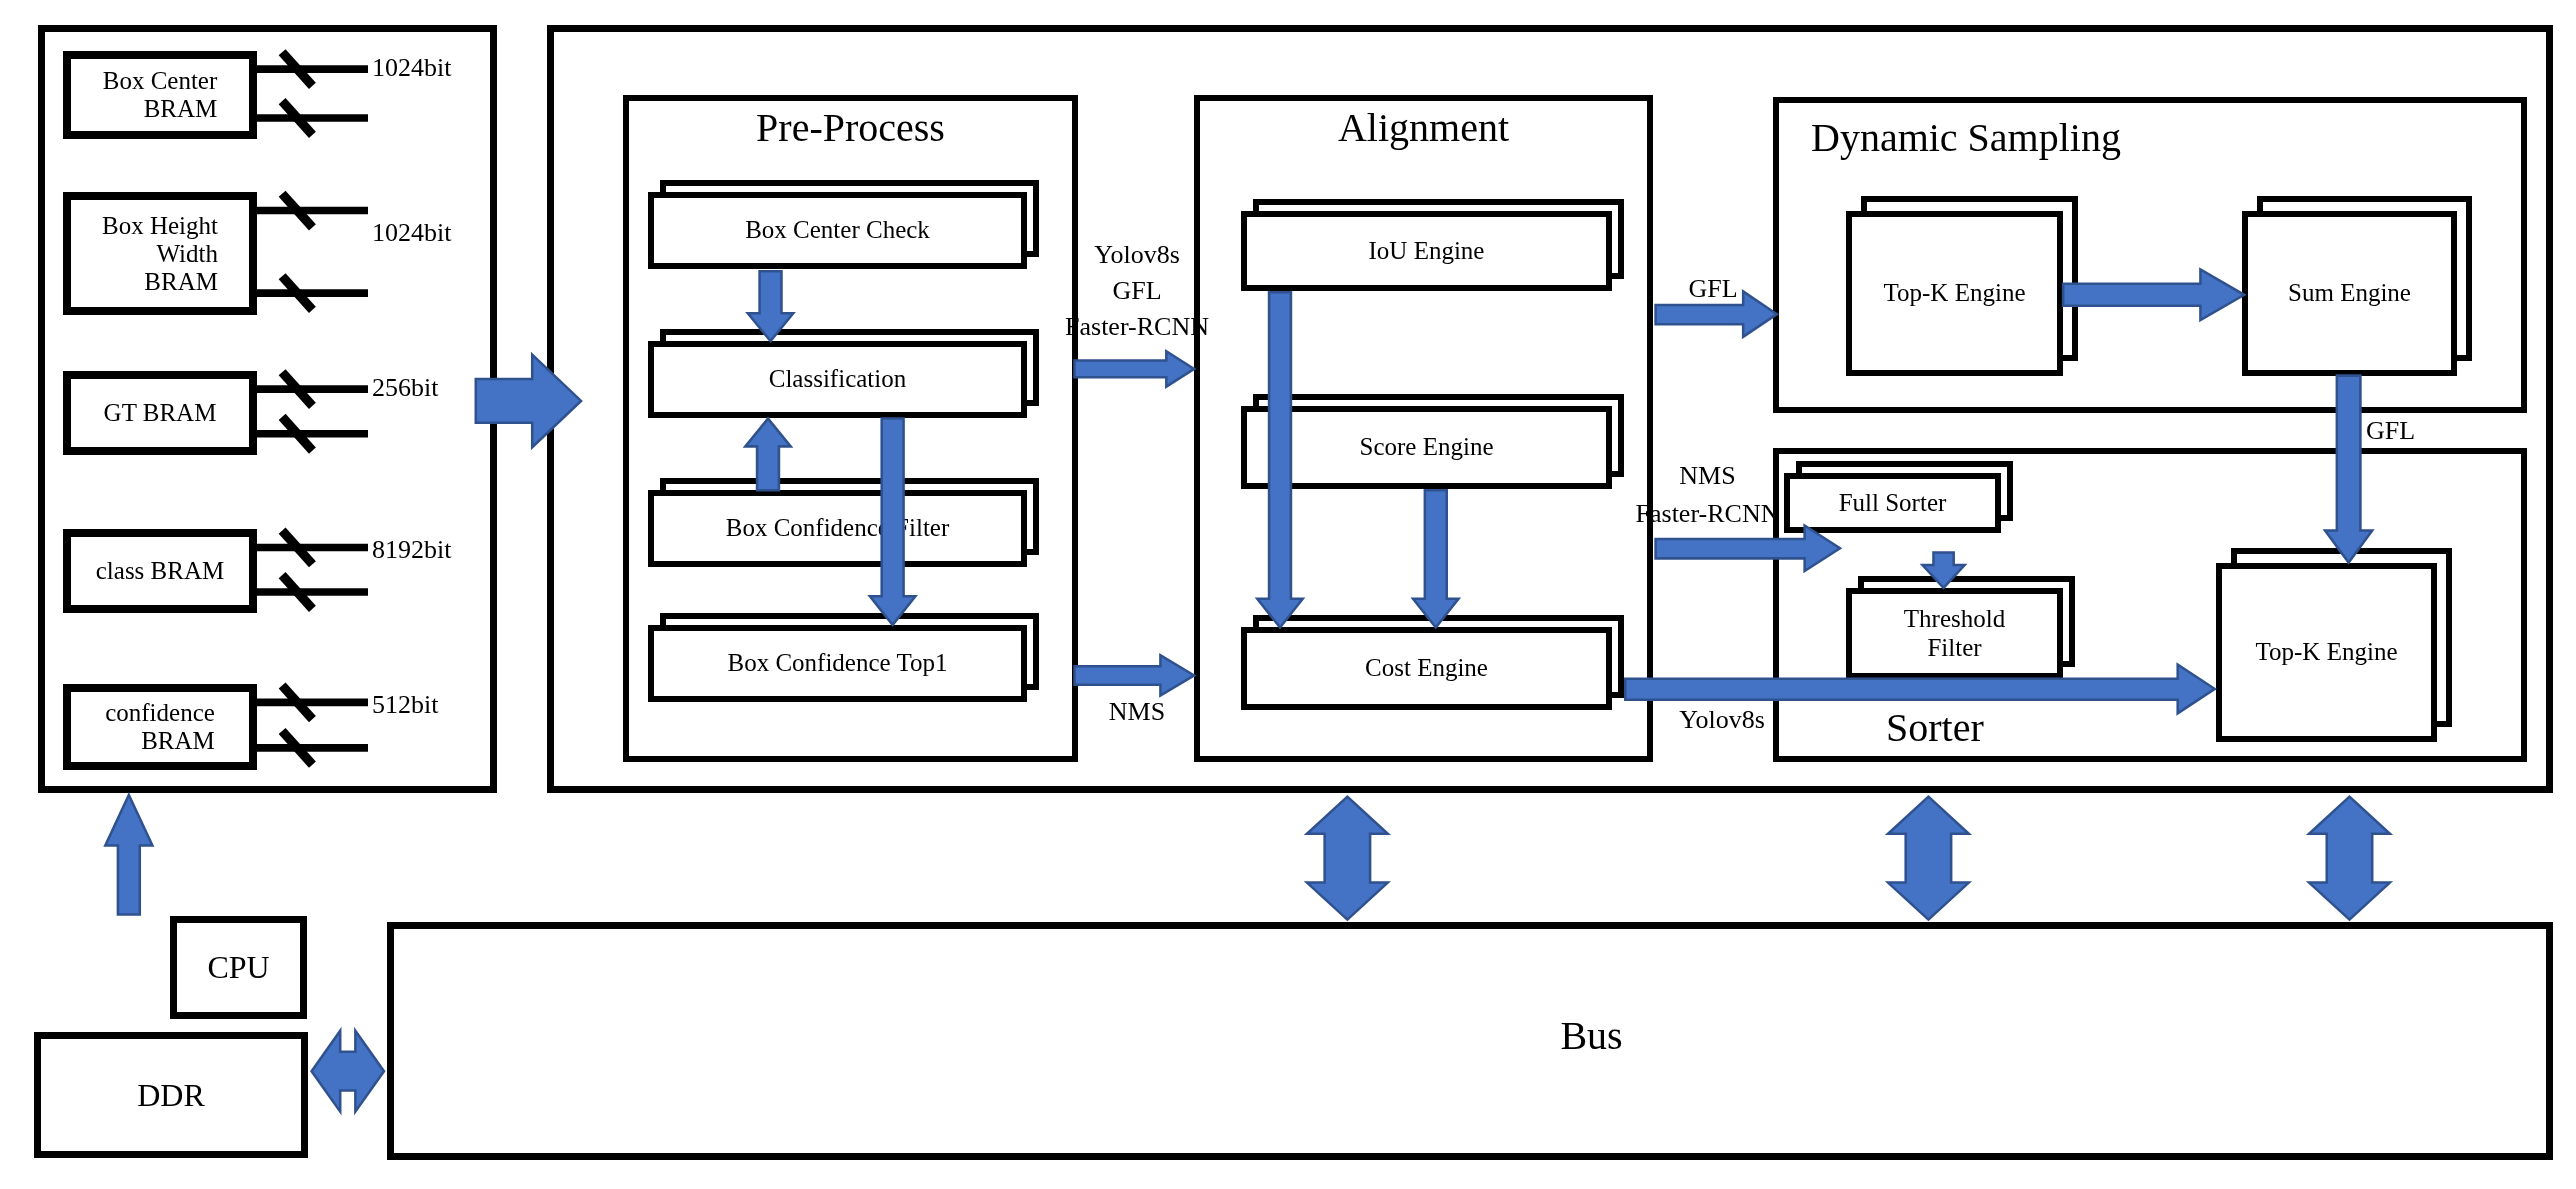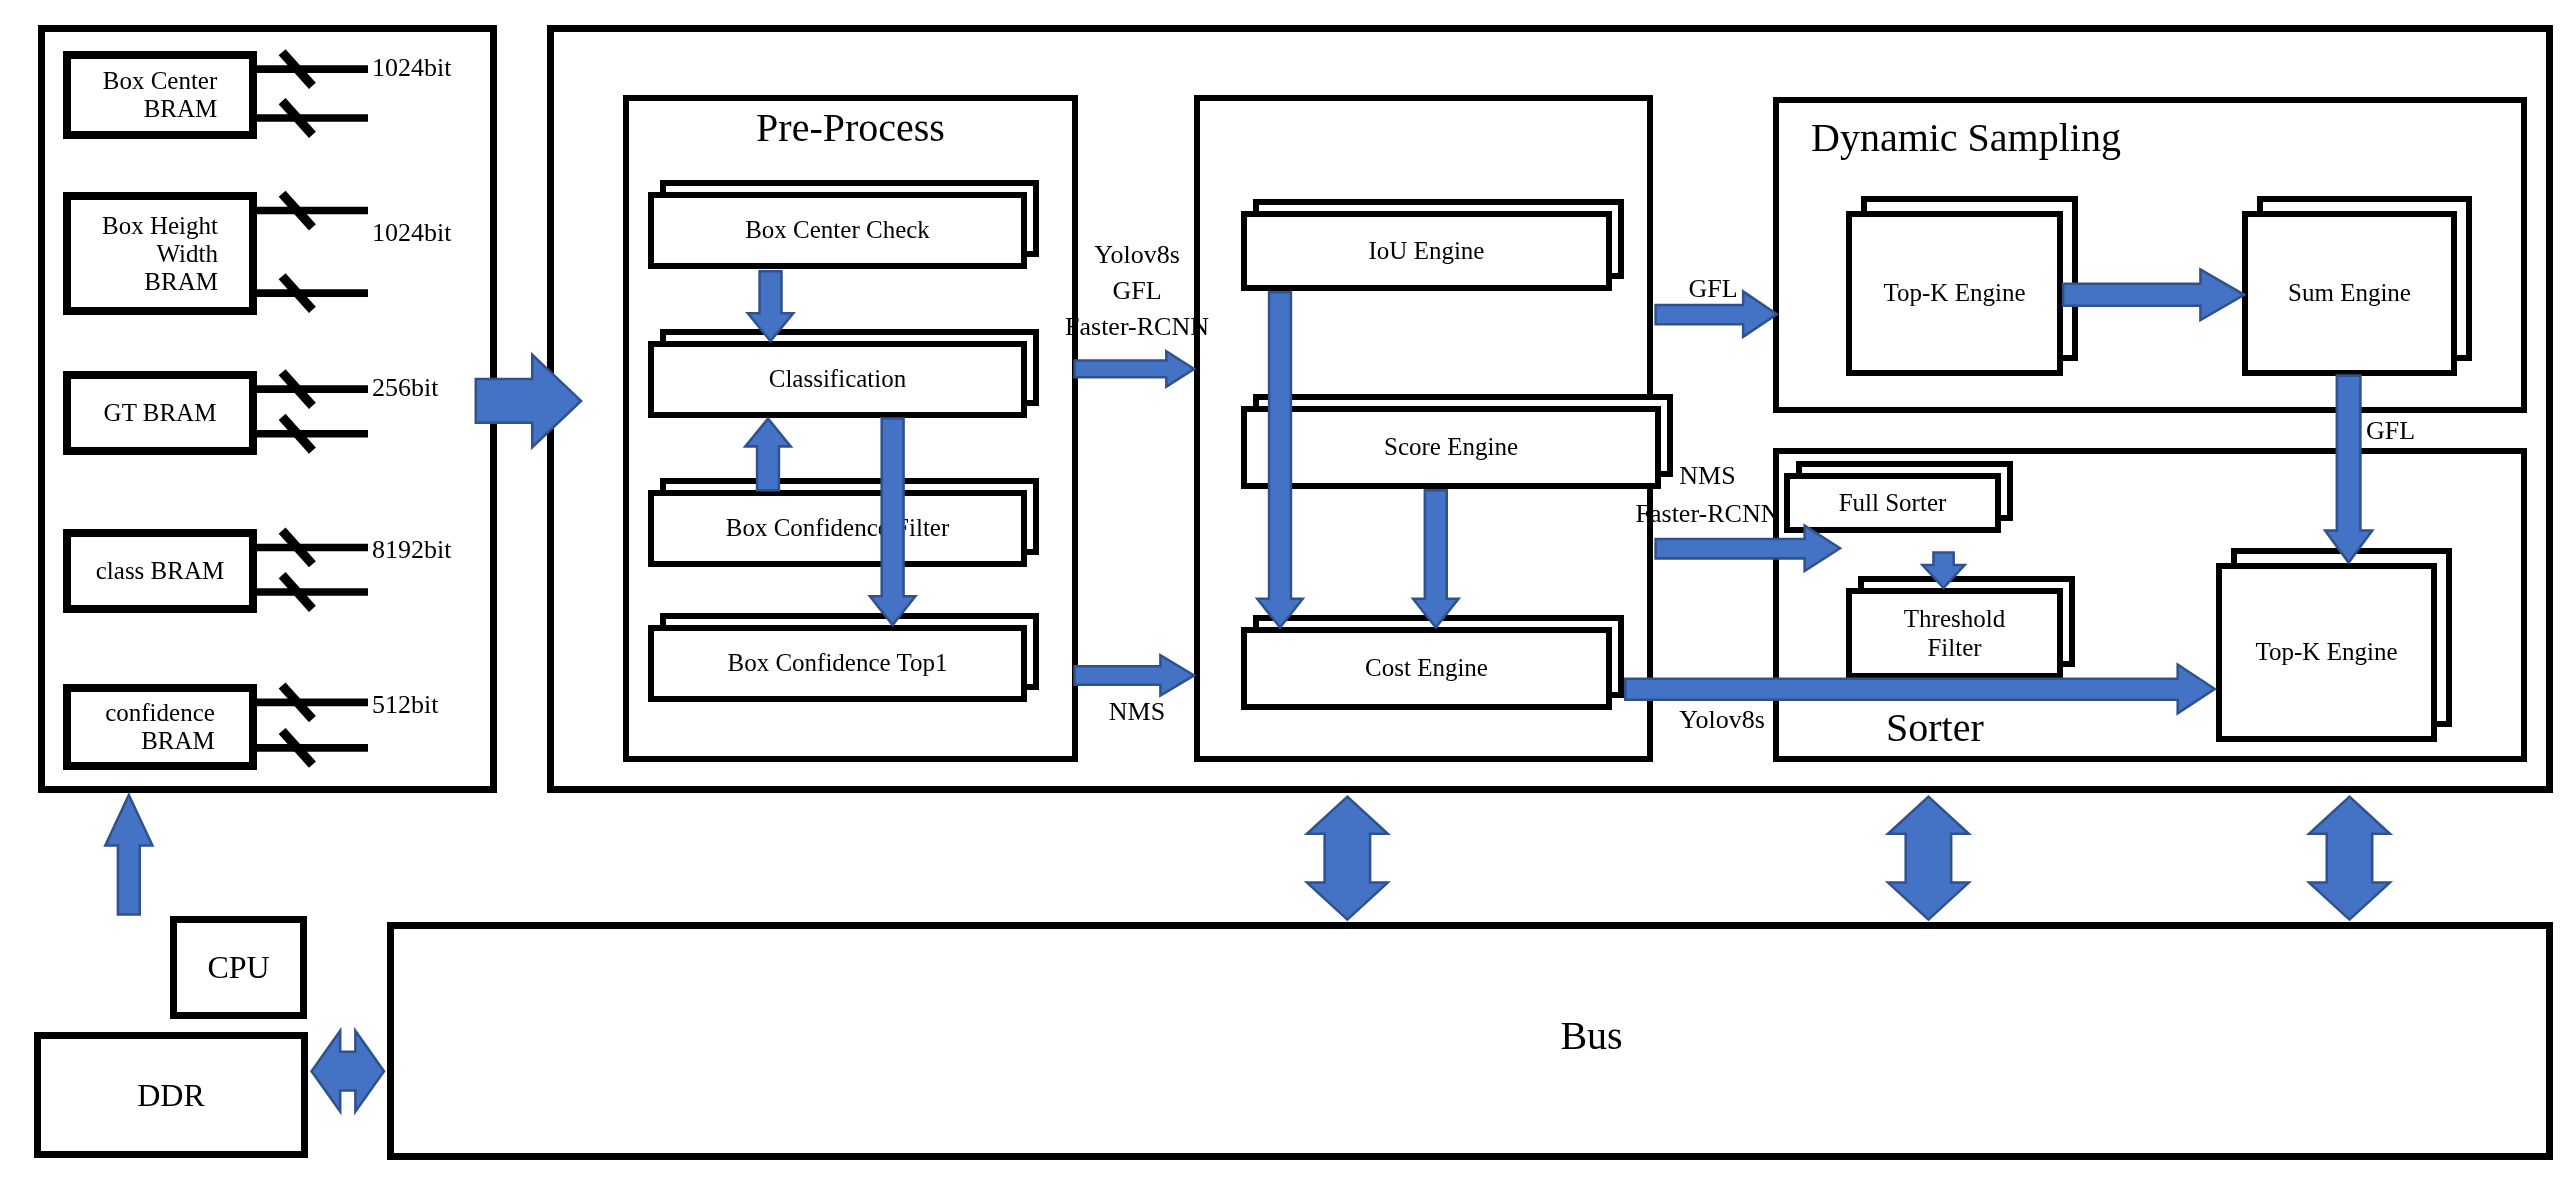--- a/index.html
+++ b/index.html
@@ -41,21 +41,21 @@
   .stack.lg .sh{left:15px;top:-15px;}
   .stack .bx{position:absolute;left:0;top:0;width:100%;height:100%;
              border:6.7px solid #000;background:#fff;box-sizing:border-box;
              display:flex;align-items:center;justify-content:center;text-align:center;
              font-size:25px;line-height:1.15;white-space:pre-line;}
   #m-bcc{left:648px;top:192px;width:379px;height:77px;}
   #m-cls{left:648px;top:341px;width:379px;height:77px;}
   #m-bcf{left:648px;top:490px;width:379px;height:77px;}
   #m-bct{left:648px;top:625px;width:379px;height:77px;}
   #m-iou{left:1241px;top:211px;width:371px;height:80px;}
-  #m-score{left:1241px;top:406px;width:420px;height:83px;}
+  #m-score{left:1241px;top:406px;width:371px;height:83px;}
   #m-cost{left:1241px;top:627px;width:371px;height:83px;}
   #m-topk-ds{left:1846px;top:211px;width:217px;height:165px;}
   #m-sum{left:2242px;top:211px;width:215px;height:165px;}
   #m-fullsorter{left:1784px;top:473px;width:217px;height:60px;}
   #m-threshold{left:1846px;top:588px;width:217px;height:91px;}
   #m-topk-sorter{left:2216px;top:563px;width:221px;height:179px;}
 
   
   .bbox{position:absolute;border:7.6px solid #000;background:#fff;box-sizing:border-box;
         display:flex;align-items:center;justify-content:center;font-size:32px;}
@@ -86,20 +86,21 @@
 <div id="canvas">
 
   <div class="panel" id="left-panel"></div>
   <div class="panel" id="main-panel"></div>
   <div class="subpanel" id="preprocess-box"></div>
   <div class="subpanel" id="alignment-box"></div>
   <div class="subpanel" id="dynamic-sampling-box"></div>
   <div class="subpanel" id="sorter-box"></div>
 
   <div class="panel-title" id="preprocess-title">Pre-Process</div>
+  <div class="panel-title" id="alignment-title">Alignment</div>
   <div class="panel-title" id="dynamic-sampling-title">Dynamic Sampling</div>
   <div class="panel-title" id="sorter-title">Sorter</div>
 
   <div class="bram" id="bram-0"><span>Box Center
 BRAM</span></div>
   <div class="bram" id="bram-1"><span>Box Height
 Width
 BRAM</span></div>
   <div class="bram" id="bram-2"><span>GT BRAM</span></div>
   <div class="bram" id="bram-3"><span>class BRAM</span></div>

